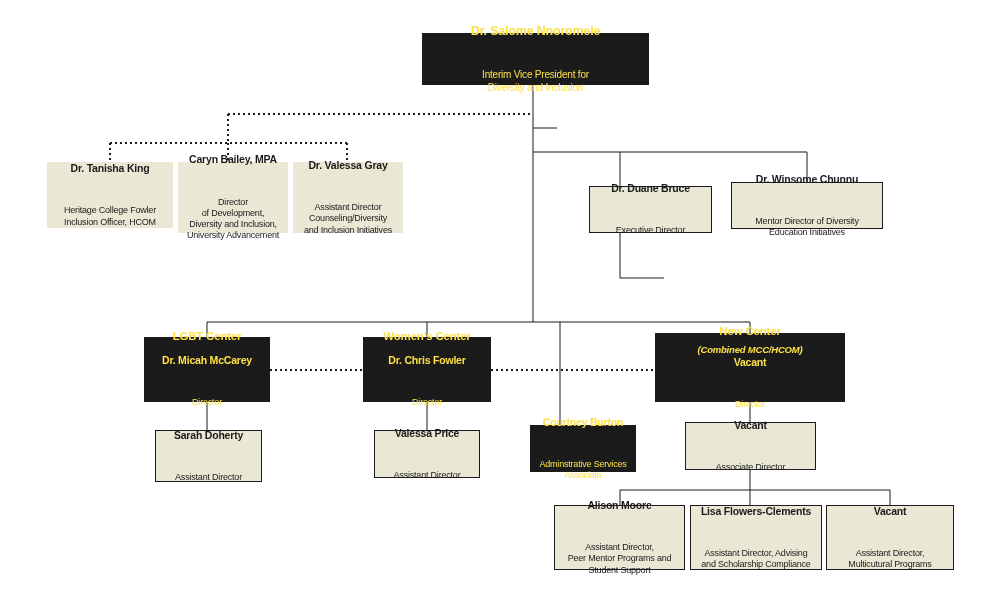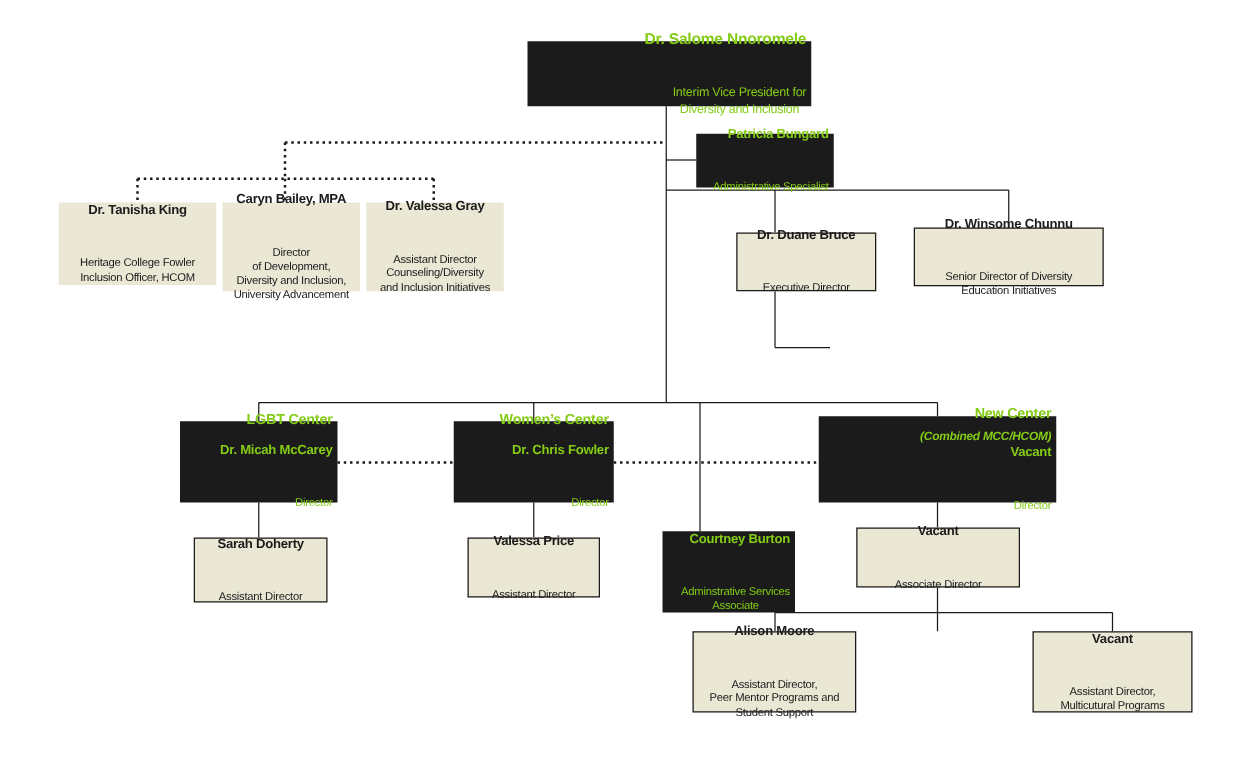--- a/index.html
+++ b/index.html
@@ -5,21 +5,21 @@
   html,body{margin:0;padding:0;background:#fff;}
   .canvas{
     position:relative;width:1002px;height:610px;background:#ffffff;overflow:hidden;
     font-family:"Liberation Sans","DejaVu Sans",sans-serif;letter-spacing:-0.2px;
   }
   .lines{position:absolute;left:0;top:0;width:1002px;height:610px;}
   .node{
     position:absolute;display:flex;flex-direction:column;justify-content:center;
     align-items:center;text-align:center;box-sizing:border-box;padding:2px 4px;
   }
-  .black{background:#1b1b1b;color:#84cc16;align-items:flex-end;}
+  .black{background:#1b1b1b;color:#fde047;}
   .beige{background:#eae7d5;color:#1b1b1b;}
   .bordered{border:1px solid #1b1b1b;}
   .nm{font-weight:bold;font-size:10.5px;line-height:1.25;}
   .rl{font-size:9px;line-height:1.25;white-space:pre-line;margin-top:30px;}
   .ttl{font-weight:bold;font-size:11.5px;line-height:1.2;margin-bottom:10px;}
   .sub-italic{font-style:italic;font-weight:bold;font-size:9.5px;line-height:1.3;}
   .big .nm{font-size:12.5px;}
   .big .rl{font-size:10px;}
   svg line.solid{stroke:#1b1b1b;stroke-width:1;}
   svg line.dotted{stroke:#1b1b1b;stroke-width:2;stroke-dasharray:2 3;}
@@ -60,24 +60,20 @@
     <line class="dotted" x1="270" y1="370" x2="363" y2="370"></line>
     <line class="dotted" x1="491" y1="370" x2="655" y2="370"></line>
   </svg>
 
   <div class="node black big" style="left:422px;top:33px;width:227px;height:52px">
     <div class="nm">Dr. Salome Nnoromele</div>
     <div class="rl">Interim Vice President for
 Diversity and Inclusion</div>
   </div>
 
-  <div class="node black" style="left:557px;top:107px;width:110px;height:43px">
-    <div class="nm">Patricia Bungard</div>
-    <div class="rl">Administrative Specialist</div>
-  </div>
 
   <div class="node beige" style="left:47px;top:162px;width:126px;height:66px">
     <div class="nm">Dr. Tanisha King</div>
     <div class="rl">Heritage College Fowler
 Inclusion Officer, HCOM</div>
   </div>
 
   <div class="node beige" style="left:178px;top:162px;width:110px;height:71px">
     <div class="nm">Caryn Bailey, MPA</div>
     <div class="rl">Director
@@ -86,28 +82,28 @@
 University Advancement</div>
   </div>
 
   <div class="node beige" style="left:293px;top:162px;width:110px;height:71px">
     <div class="nm">Dr. Valessa Gray</div>
     <div class="rl">Assistant Director
 Counseling/Diversity
 and Inclusion Initiatives</div>
   </div>
 
-  <div class="node beige bordered" style="left:589px;top:186px;width:112px;height:47px">
+  <div class="node beige bordered" style="left:589px;top:186px;width:123px;height:47px">
     <div class="nm">Dr. Duane Bruce</div>
     <div class="rl">Executive Director</div>
   </div>
 
   <div class="node beige bordered" style="left:731px;top:182px;width:152px;height:47px">
     <div class="nm">Dr. Winsome Chunnu</div>
-    <div class="rl">Senior Director of Diversity
+    <div class="rl">Mentor Director of Diversity
 Education Initiatives</div>
   </div>
 
 
   <div class="node black" style="left:144px;top:337px;width:126px;height:65px">
     <div class="ttl">LGBT Center</div>
     <div class="nm">Dr. Micah McCarey</div>
     <div class="rl">Director</div>
   </div>
 
@@ -127,38 +123,43 @@
   <div class="node beige bordered" style="left:155px;top:430px;width:107px;height:52px">
     <div class="nm">Sarah Doherty</div>
     <div class="rl">Assistant Director</div>
   </div>
 
   <div class="node beige bordered" style="left:374px;top:430px;width:106px;height:48px">
     <div class="nm">Valessa Price</div>
     <div class="rl">Assistant Director</div>
   </div>
 
-  <div class="node black" style="left:530px;top:425px;width:106px;height:65px">
+  <div class="node black" style="left:530px;top:425px;width:106px;height:47px">
     <div class="nm">Courtney Burton</div>
     <div class="rl">Adminstrative Services
 Associate</div>
   </div>
 
   <div class="node beige bordered" style="left:685px;top:422px;width:131px;height:48px">
     <div class="nm">Vacant</div>
     <div class="rl">Associate Director</div>
   </div>
 
   <div class="node beige bordered" style="left:554px;top:505px;width:131px;height:65px">
     <div class="nm">Alison Moore</div>
     <div class="rl">Assistant Director,
 Peer Mentor Programs and
 Student Support</div>
   </div>
 
+  <div class="node beige bordered" style="left:690px;top:505px;width:132px;height:65px">
+    <div class="nm">Lisa Flowers-Clements</div>
+    <div class="rl">Assistant Director, Advising
+and Scholarship Compliance</div>
+  </div>
 
   <div class="node beige bordered" style="left:826px;top:505px;width:128px;height:65px">
     <div class="nm">Vacant</div>
     <div class="rl">Assistant Director,
 Multicutural Programs</div>
   </div>
 
 </div>
 
 </body></html>

